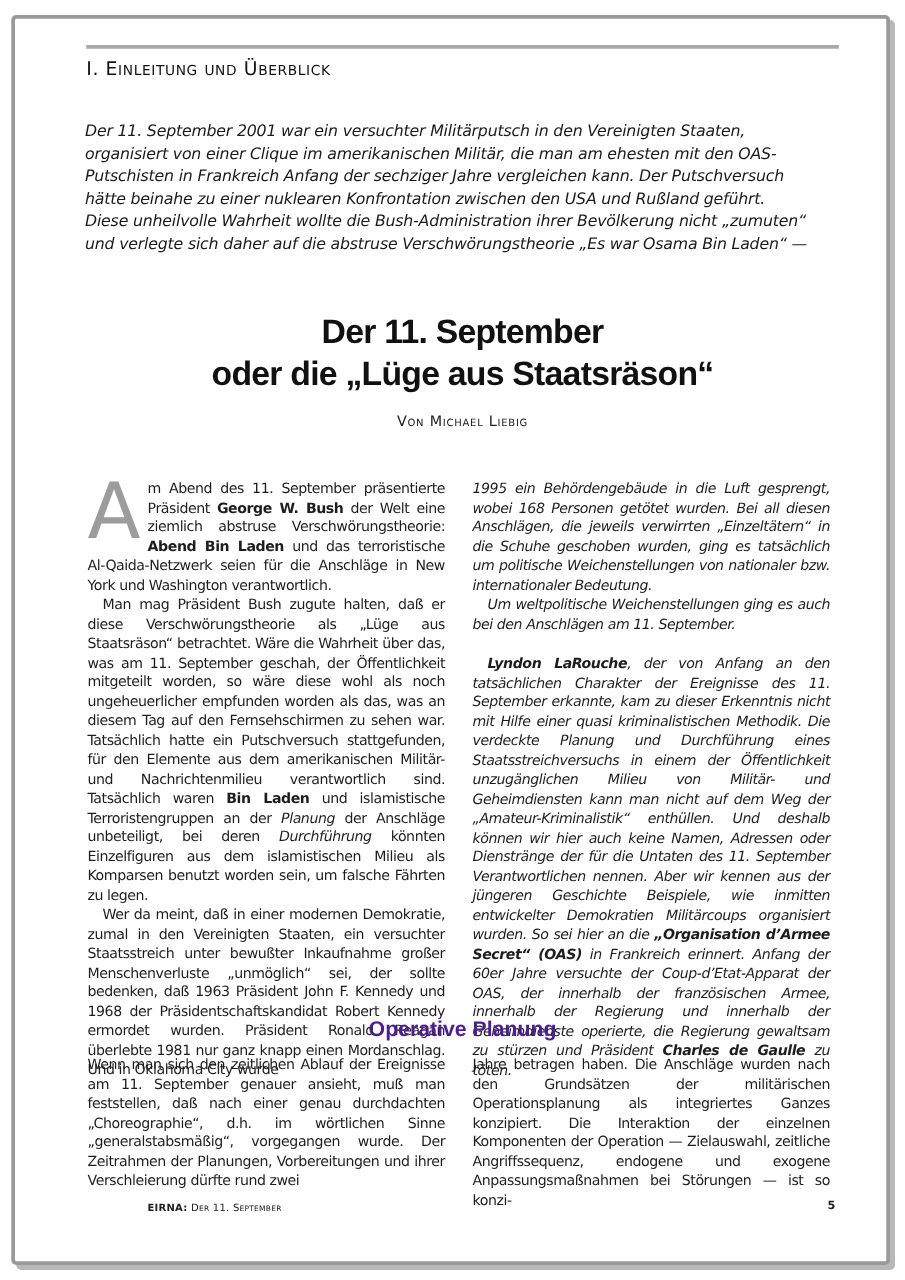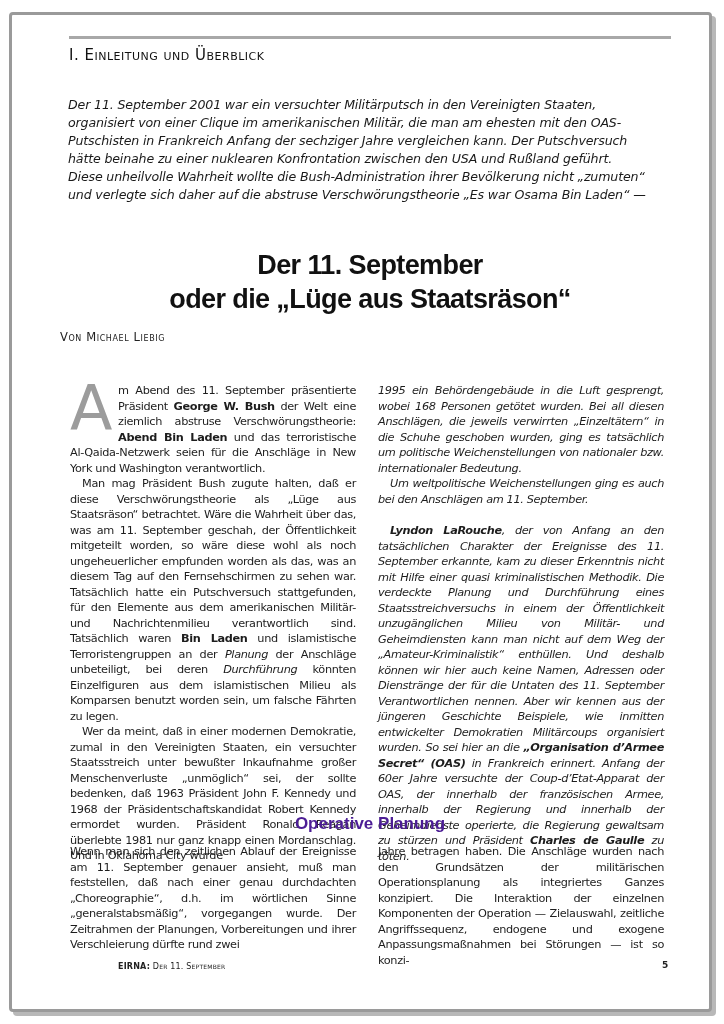--- a/index.html
+++ b/index.html
@@ -20,21 +20,21 @@
       position: absolute; left: 68px; top: 96px; width: 604px; text-align: left;
       font-family: "DejaVu Sans", sans-serif; font-style: italic; font-size: 12.6px; line-height: 18px;
       color: #1a1a1a; letter-spacing: -0.15px;
     }
     .headline {
       position: absolute; left: 60px; top: 248px; width: 620px; text-align: center;
       font-family: "Liberation Sans", sans-serif; font-weight: bold; font-size: 27px; line-height: 34px;
       color: #111; letter-spacing: -0.6px;
     }
     .byline {
-      position: absolute; left: 60px; top: 330px; width: 620px; text-align: left;
+      position: absolute; left: 60px; top: 330px; width: 620px; text-align: center;
       font-family: "DejaVu Sans", sans-serif; font-size: 11.5px; letter-spacing: 0.6px; color: #222;
       font-variant: small-caps;
     }
     .col {
       position: absolute; width: 286px;
       font-family: "DejaVu Sans", sans-serif; font-size: 11.3px; line-height: 15.5px; color: #1d1d1d;
       text-align: justify; letter-spacing: -0.35px;
     }
     .col p { margin: 0; }
     .col p.indent { text-indent: 12px; }

